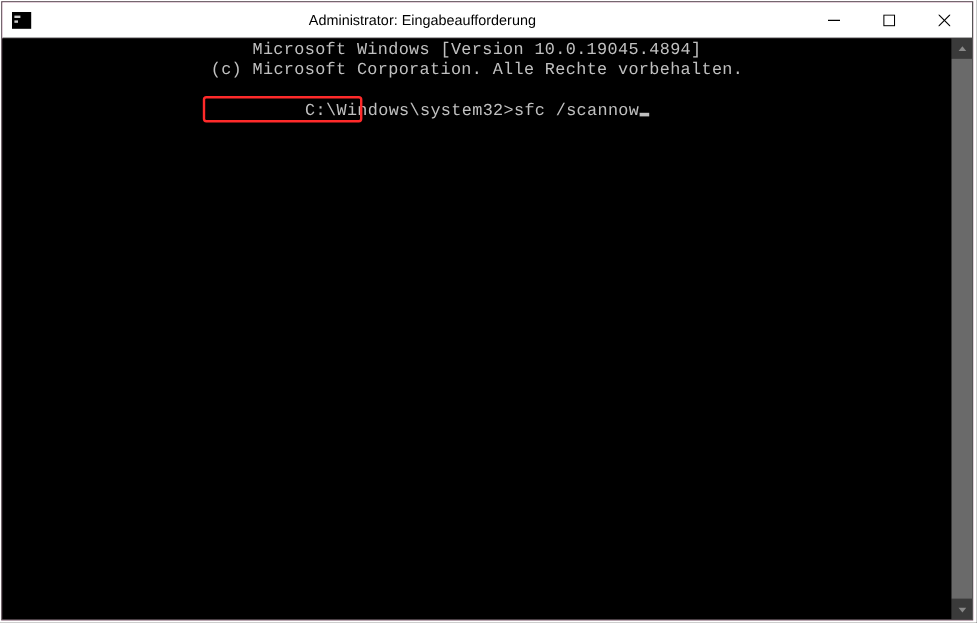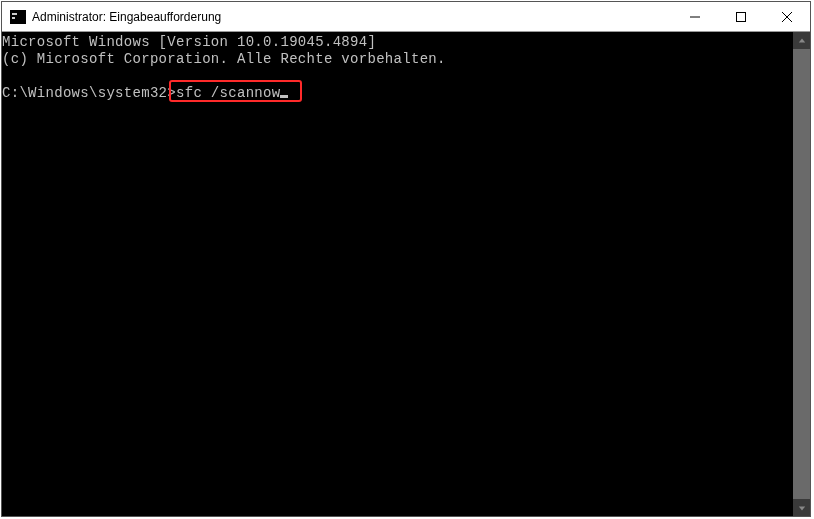--- a/index.html
+++ b/index.html
@@ -15,20 +15,21 @@
       overflow: hidden;
     }
     .window {
       width: 810px;
       height: 516px;
       margin: 1px;
       border: 1px solid #555;
       background: #f9a8d4;
       display: flex;
       flex-direction: column;
+      text-align: center;
     }
     .titlebar {
       height: 30px;
       background: #fff;
       display: flex;
       align-items: center;
       border-bottom: 1px solid #999;
     }
     .titlebar-icon {
       width: 16px;

